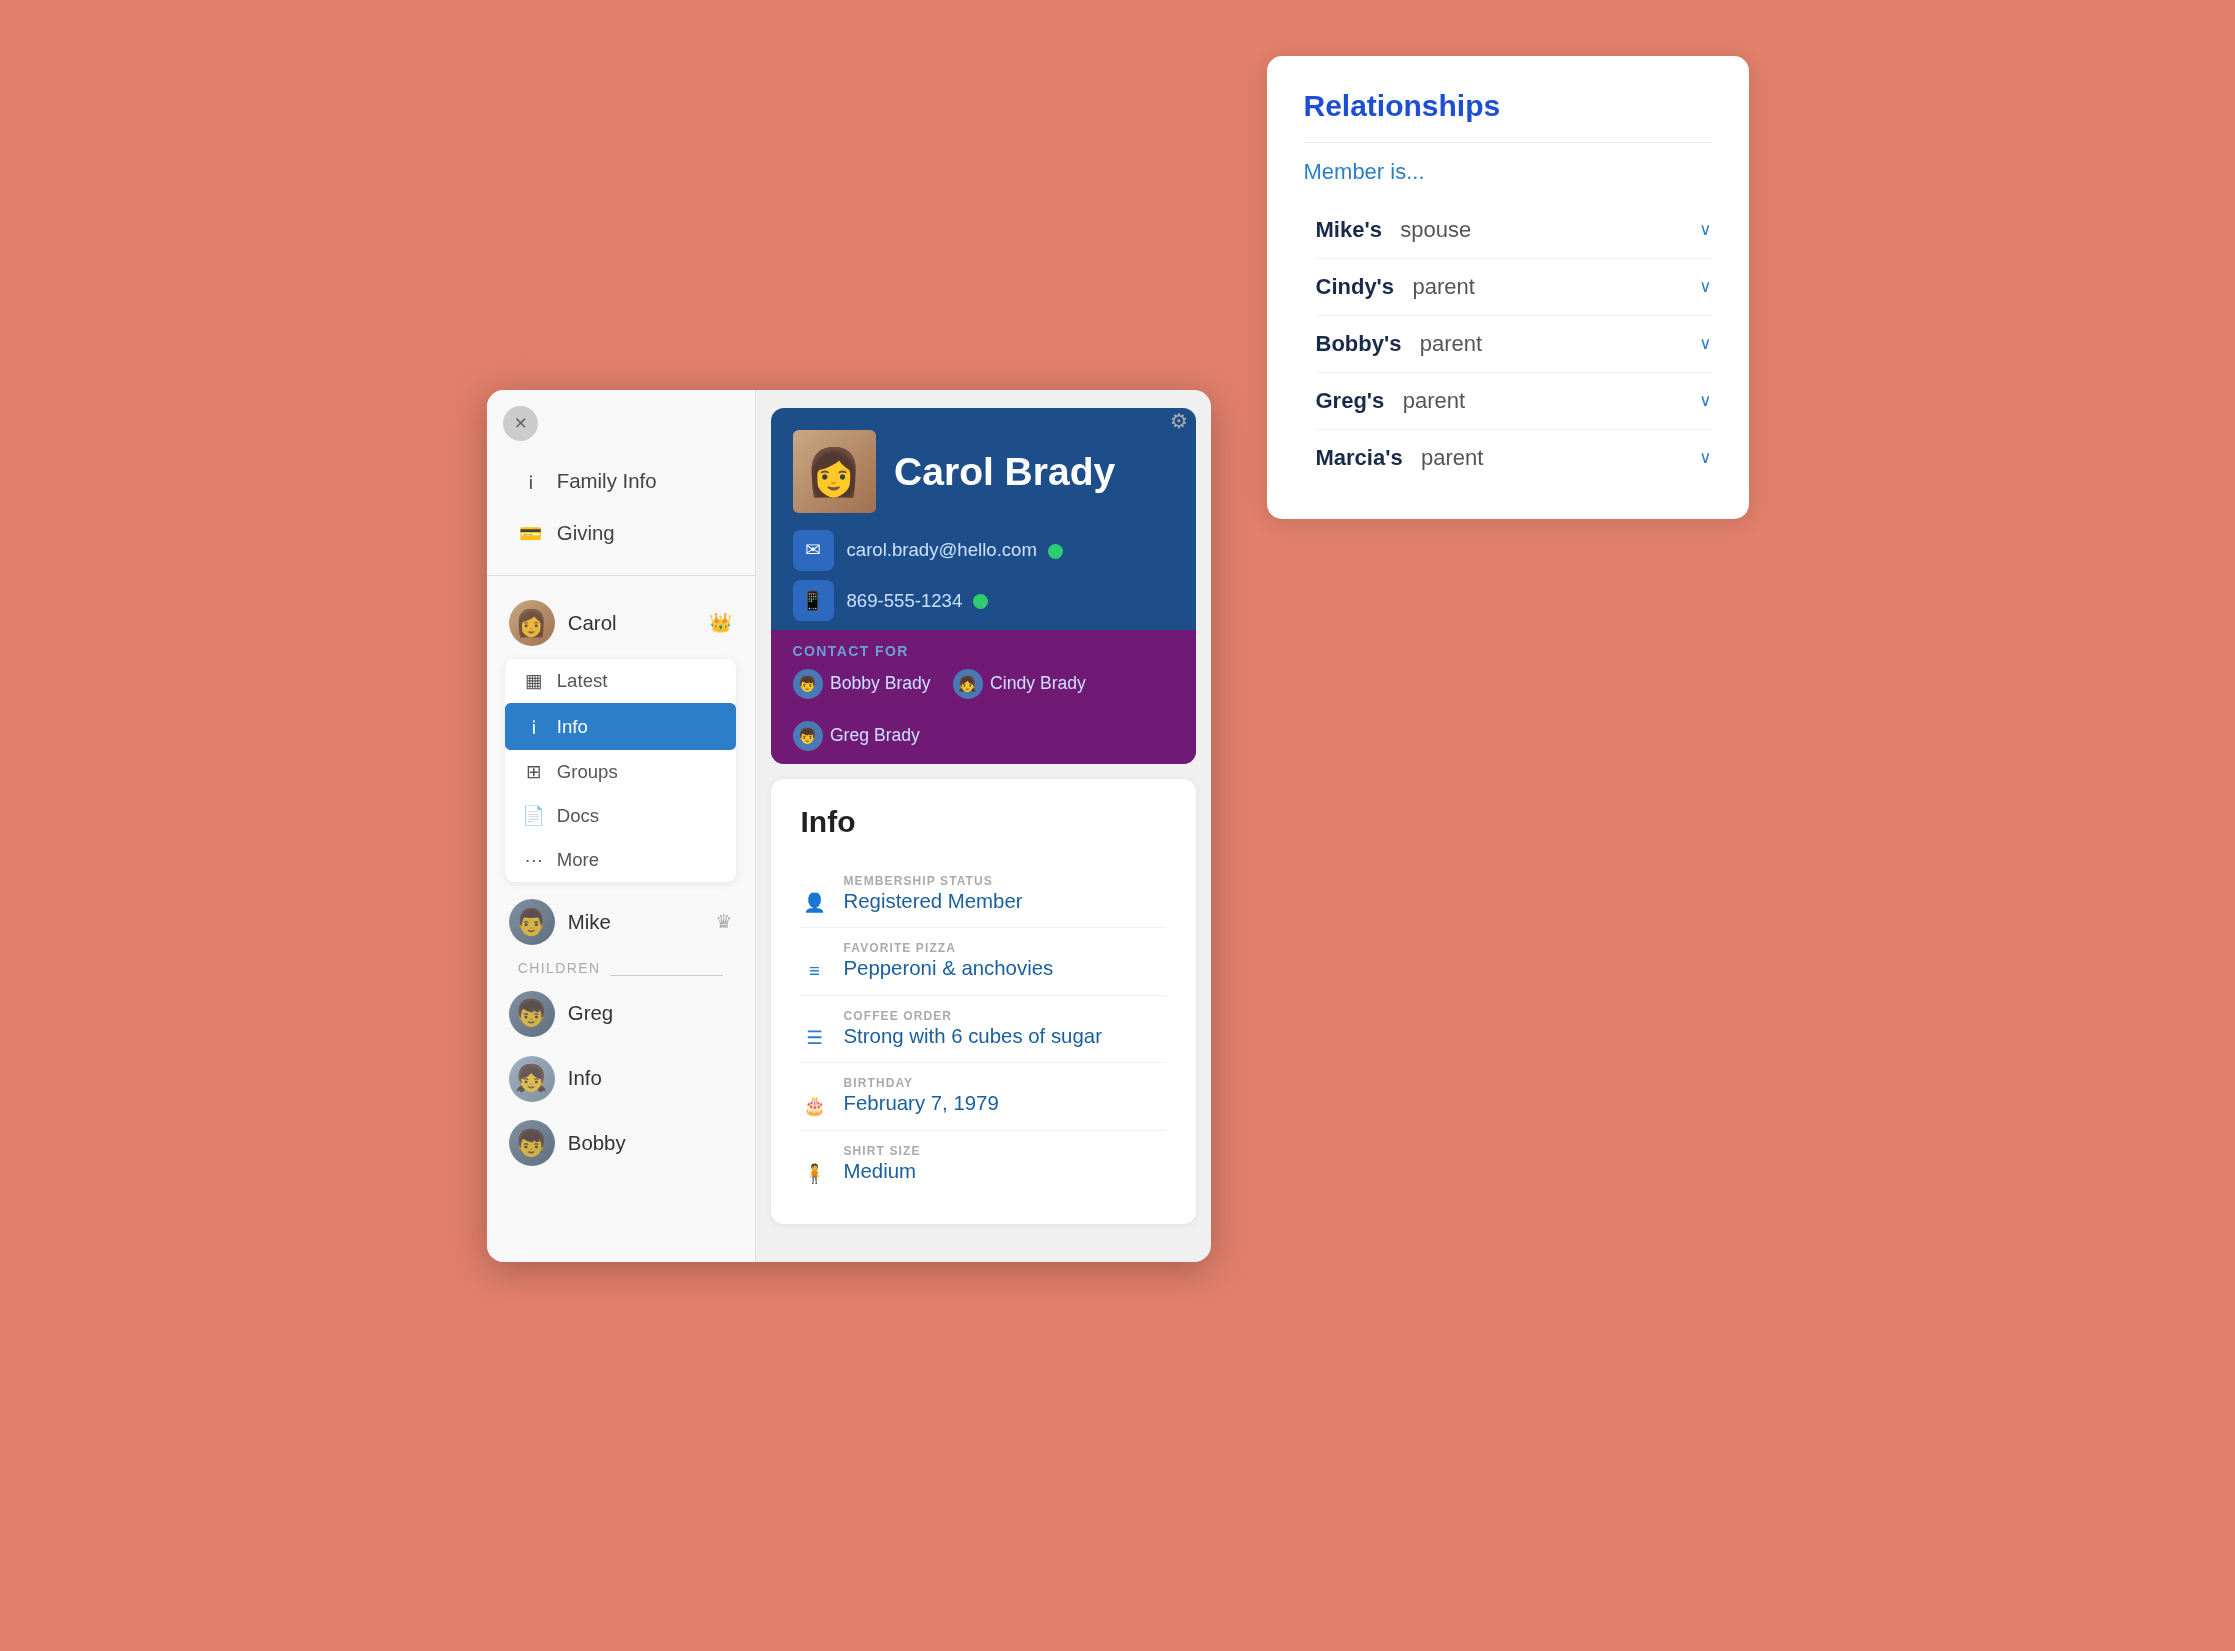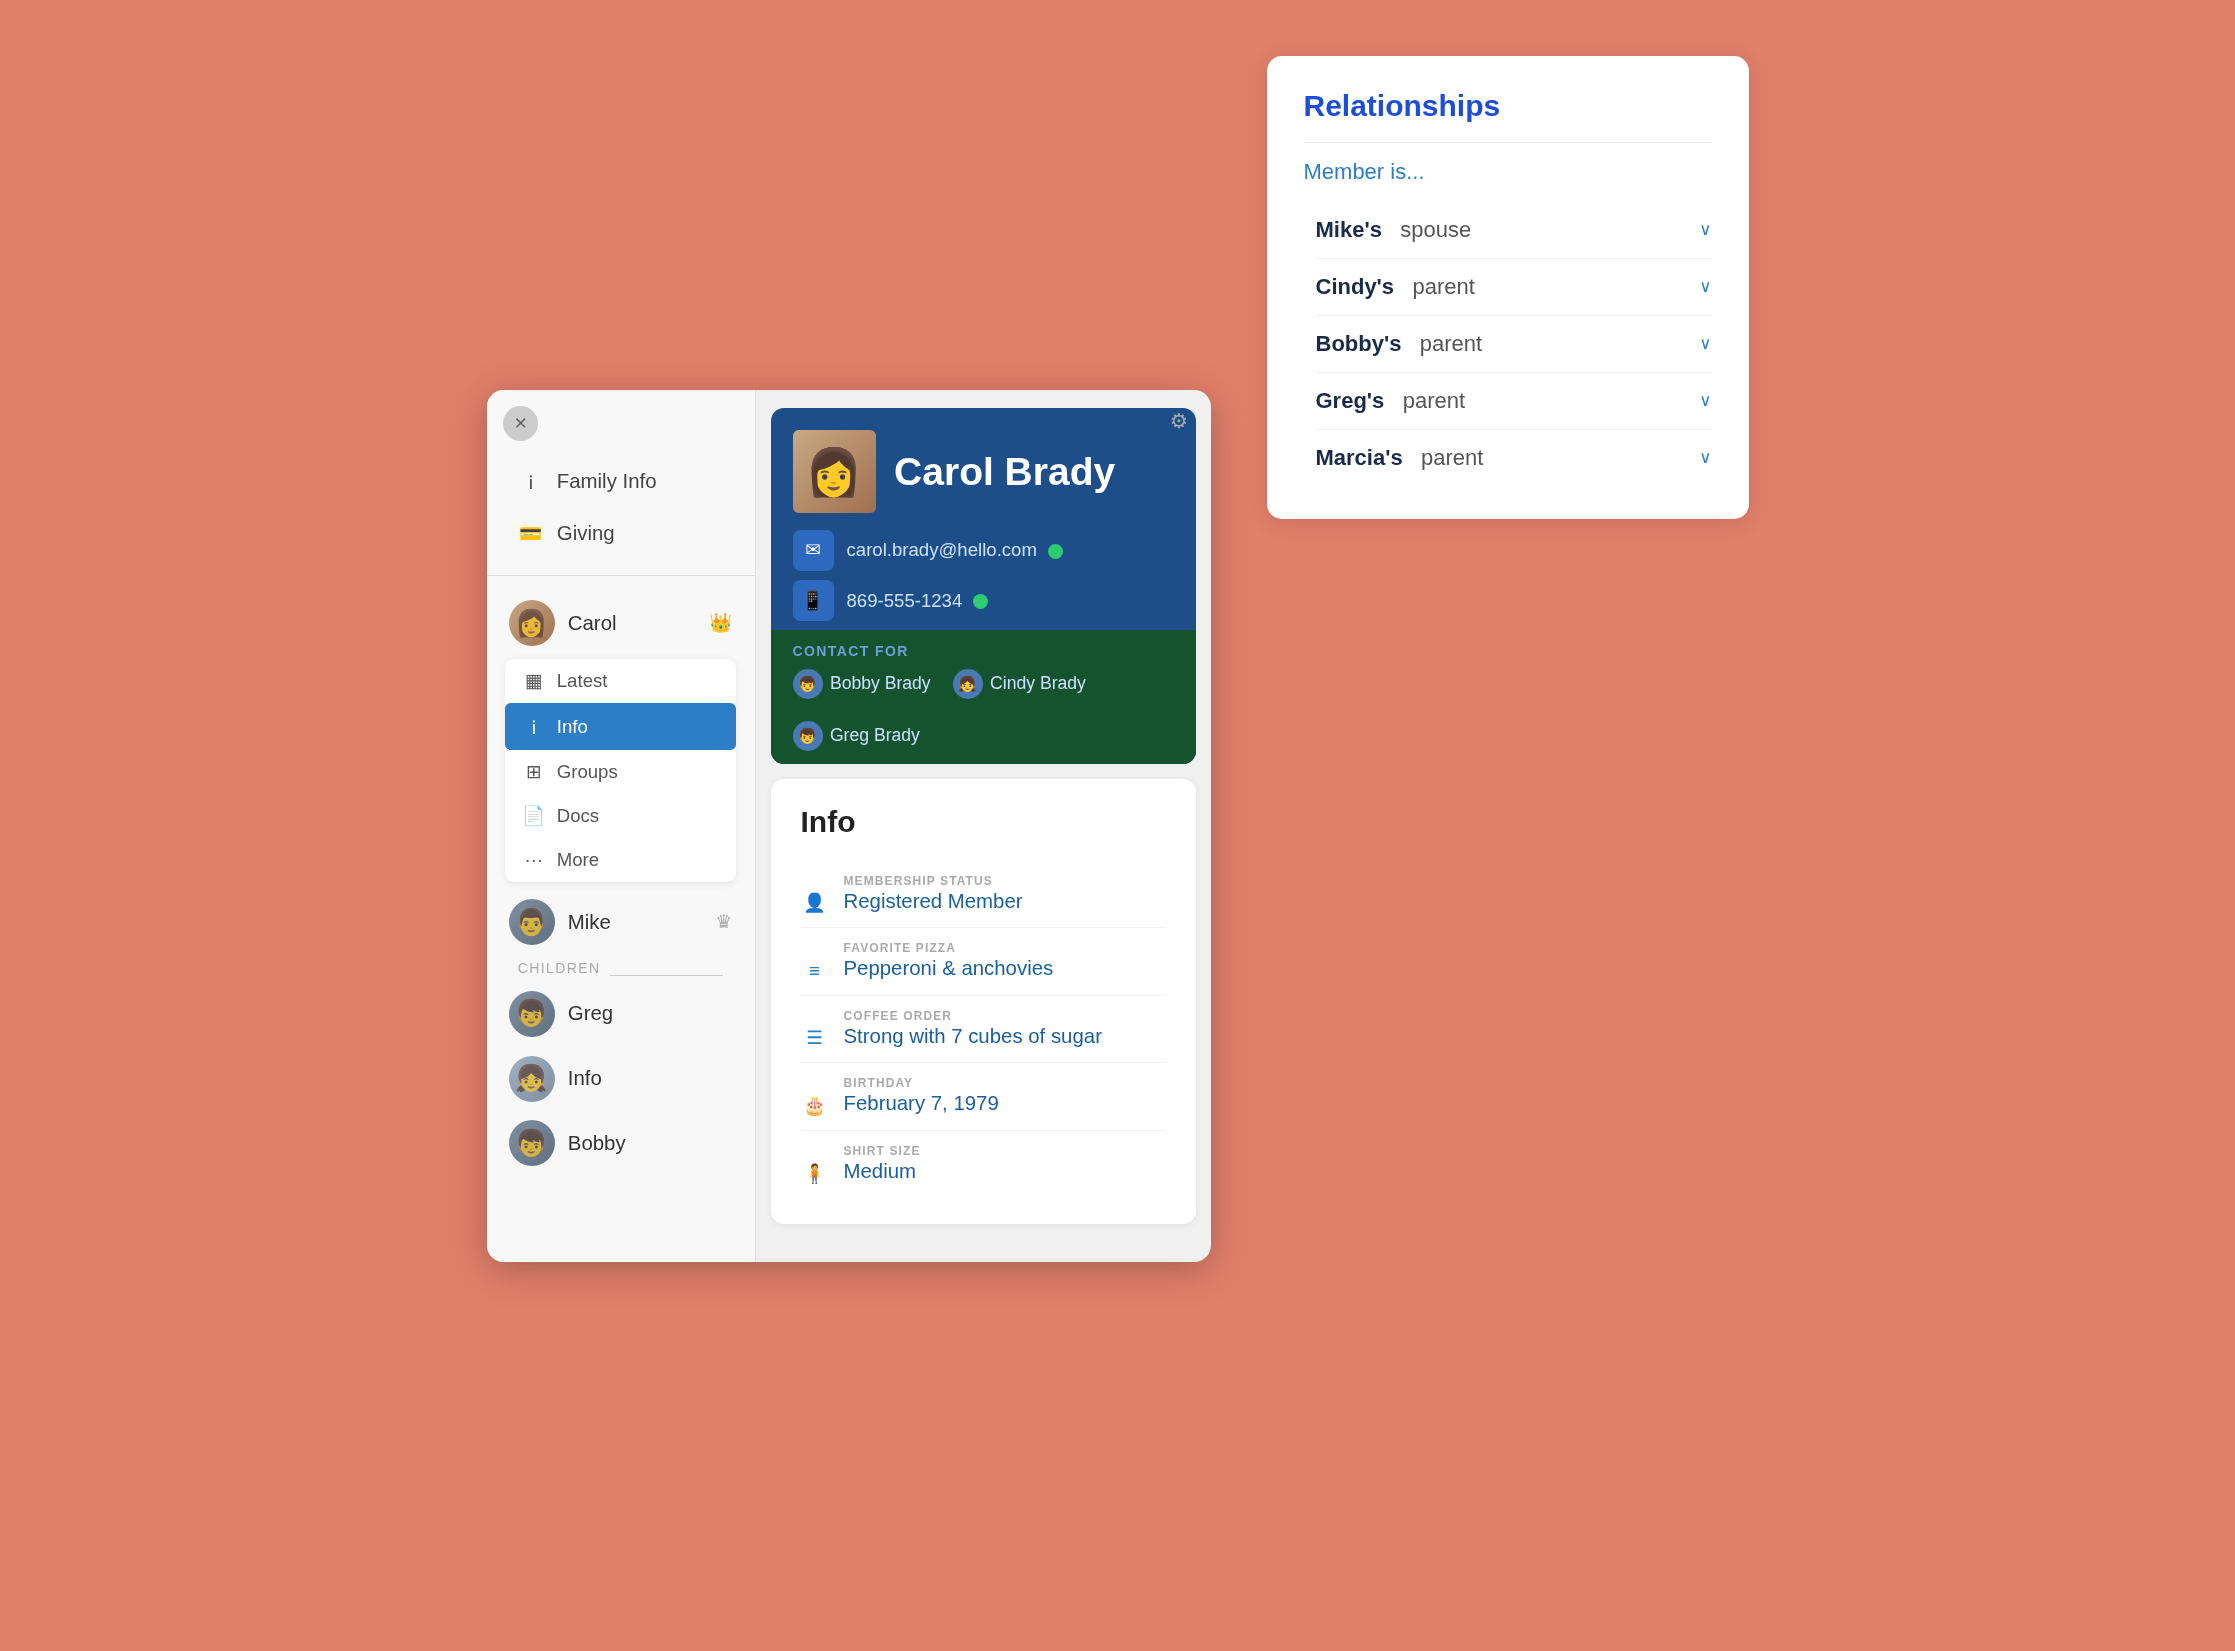--- a/index.html
+++ b/index.html
@@ -255,21 +255,21 @@
       display: inline-block;
       width: 15px;
       height: 15px;
       background: #2ecc71;
       border-radius: 50%;
       margin-left: 5.6px;
       vertical-align: middle;
     }
 
     .contact-for-bar {
-      background: #14532d;
+      background: #701a75;
       margin: 0 -22px;
       padding: 13px 22px;
       border-radius: 0 0 13px 13px;
     }
 
     .contact-for-label {
       font-size: 14px;
       font-weight: 700;
       letter-spacing: 1.4px;
       color: #6a9fd8;
@@ -589,21 +589,21 @@
         <div class="info-content">
           <div class="info-label">FAVORITE PIZZA</div>
           <div class="info-value">Pepperoni &amp; anchovies</div>
         </div>
       </div>
 
       <div class="info-row">
         <div class="info-icon">☰</div>
         <div class="info-content">
           <div class="info-label">COFFEE ORDER</div>
-          <div class="info-value">Strong with 7 cubes of sugar</div>
+          <div class="info-value">Strong with 6 cubes of sugar</div>
         </div>
       </div>
 
       <div class="info-row">
         <div class="info-icon">🎂</div>
         <div class="info-content">
           <div class="info-label">BIRTHDAY</div>
           <div class="info-value">February 7, 1979</div>
         </div>
       </div>

